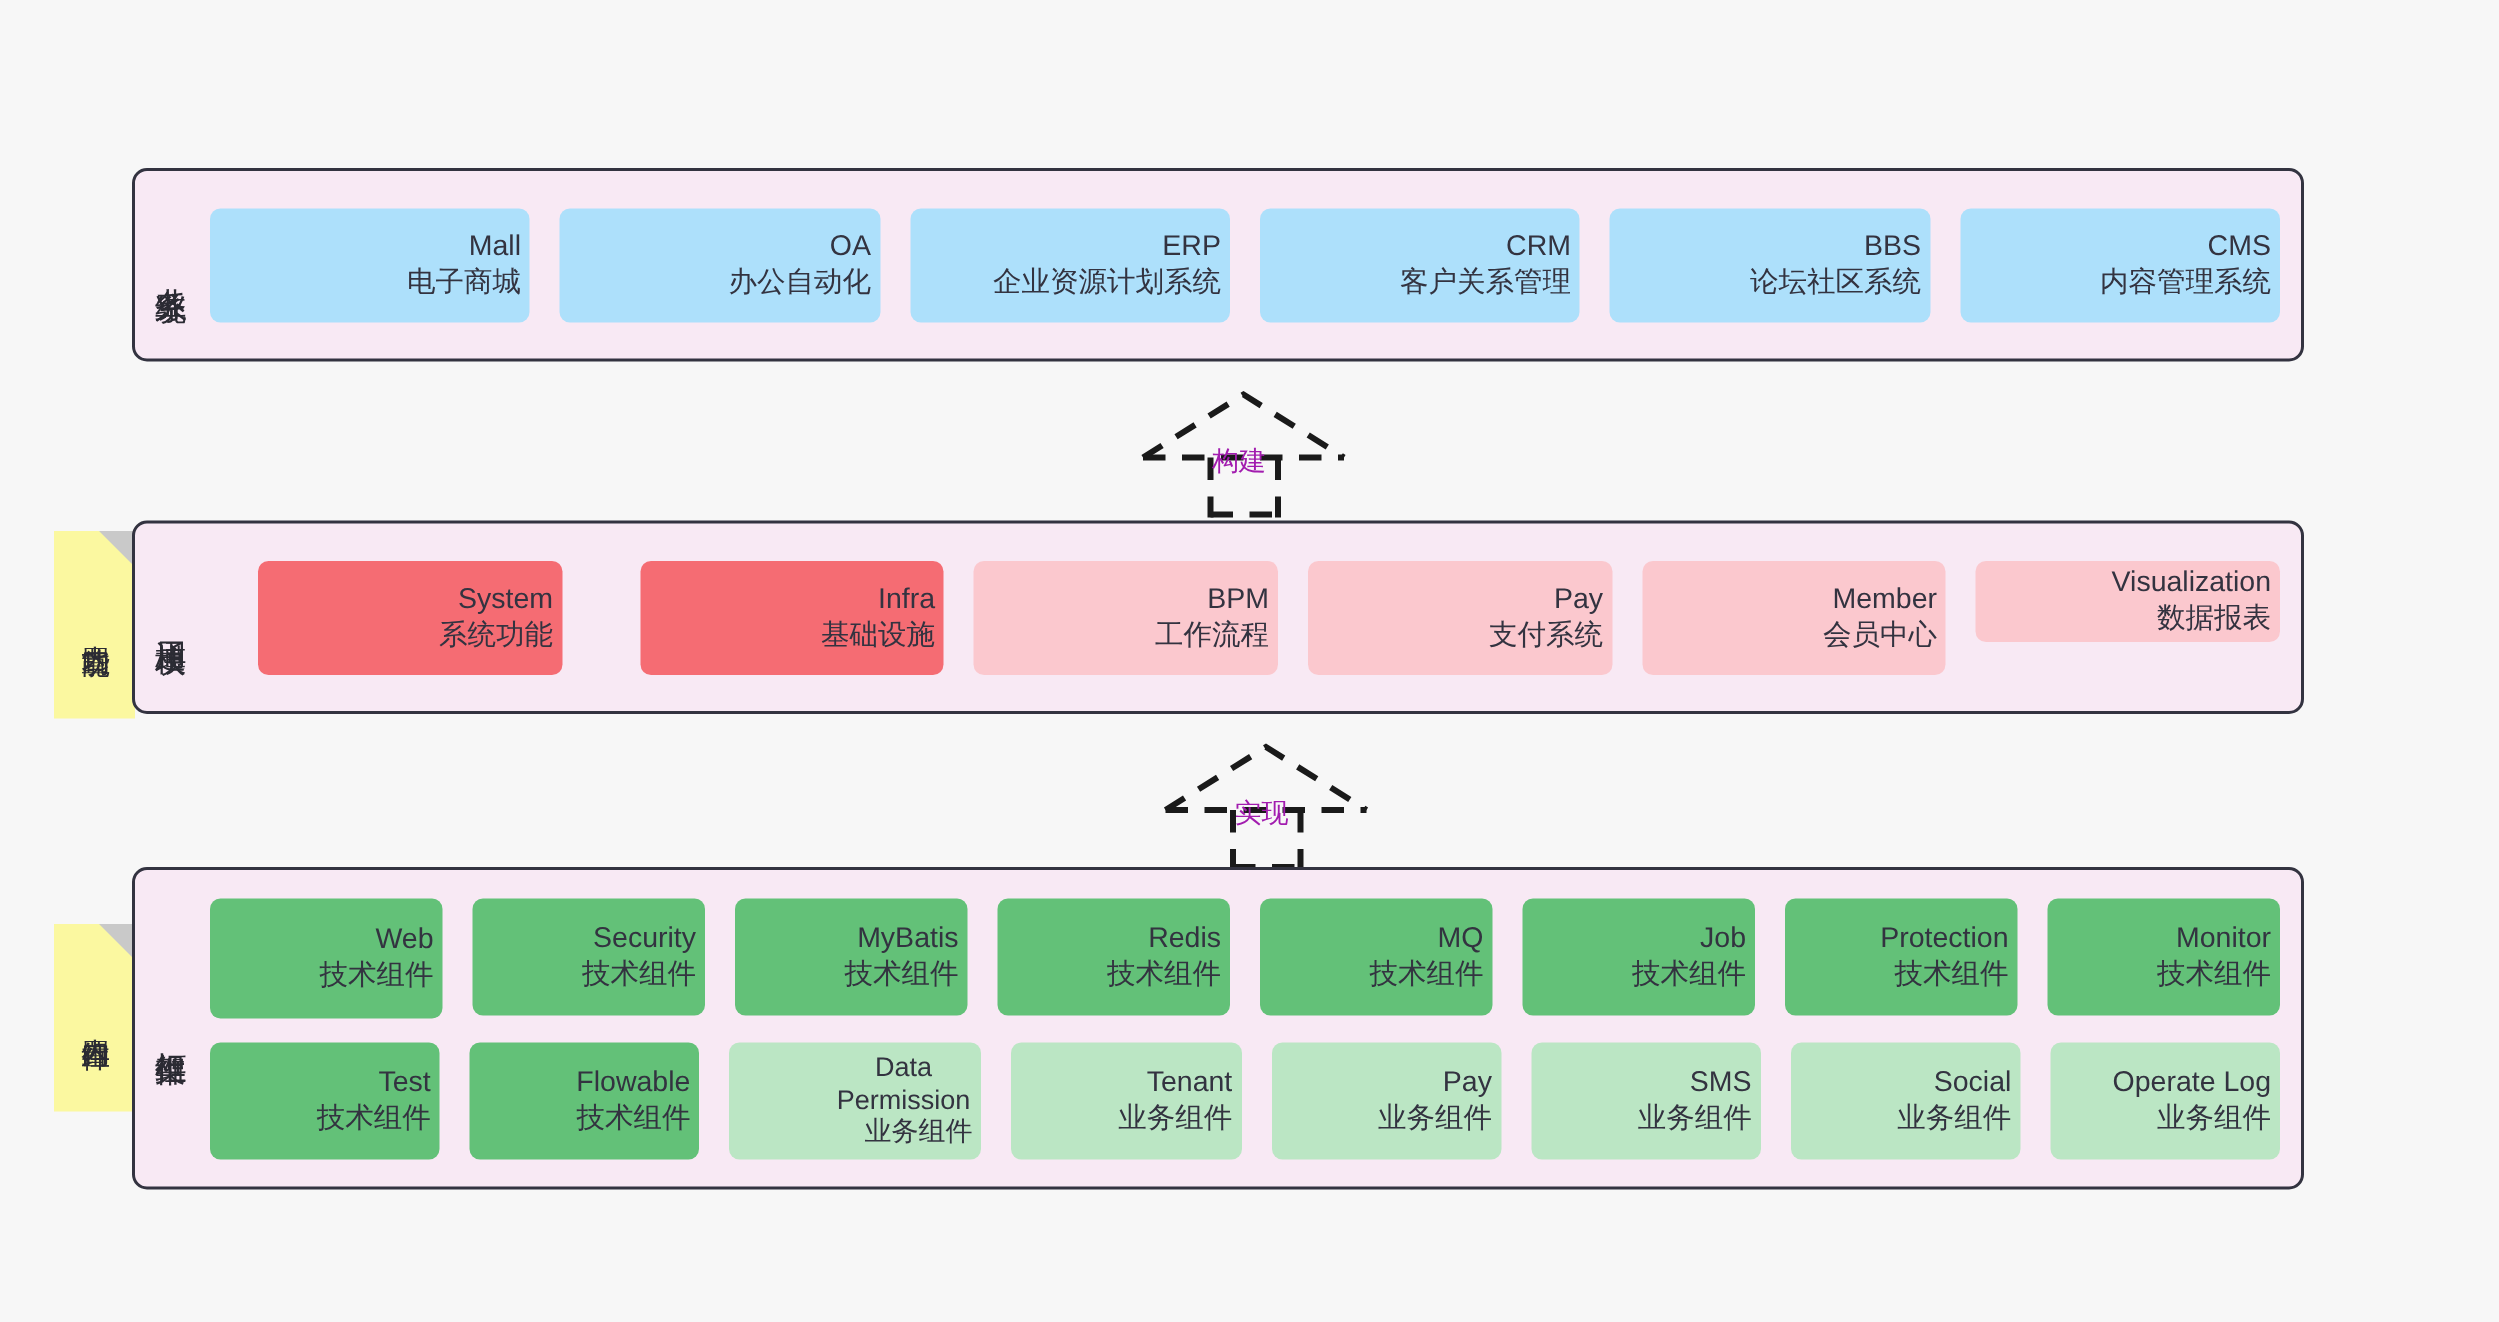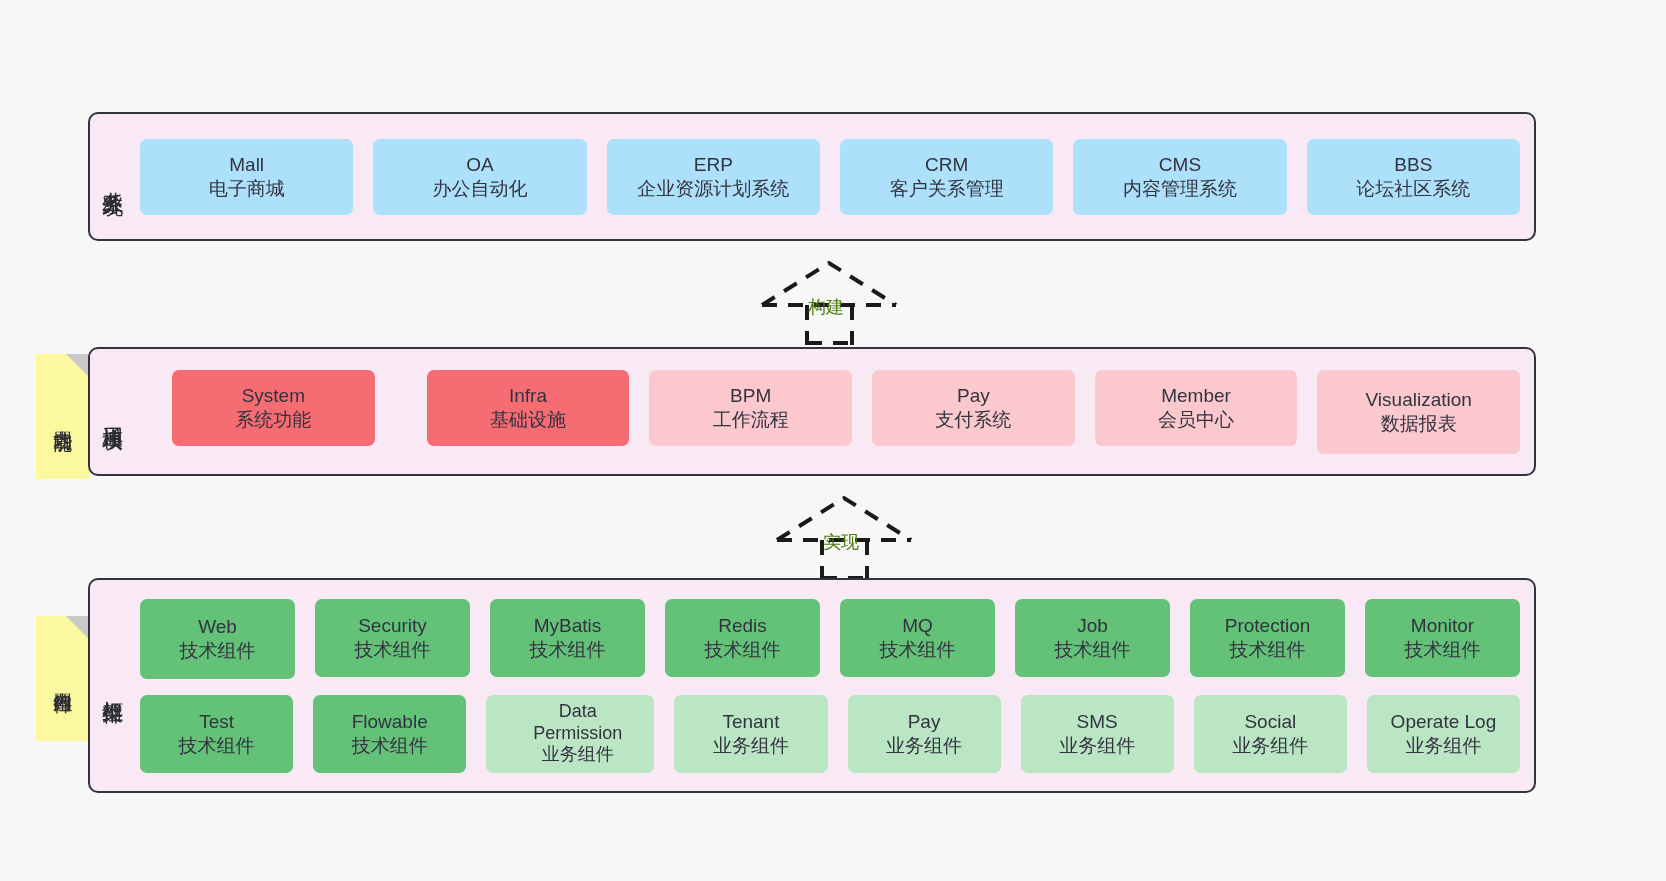--- a/index.html
+++ b/index.html
@@ -52,21 +52,21 @@
   .row {
     display: flex;
     gap: 20px;
     align-items: stretch;
   }
   .cell {
     flex: 1 1 0;
     border-radius: 7px;
     display: flex;
     flex-direction: column;
-    align-items: center;
+    align-items: flex-end;
     justify-content: center;
     text-align: center;
     color: #333340;
     font-size: 19px;
     line-height: 1.22;
     padding: 4px 6px;
   }
   .cell .t1 { display: block; }
   .cell .t2 { display: block; }
 
@@ -100,21 +100,21 @@
     border-top: 24px solid #c9c9c9;
     border-left: 24px solid transparent;
   }
 
   
   .arrow { position: absolute; }
   .arrow svg { display: block; overflow: visible; }
   .arrow-label {
     position: absolute;
     font-size: 18px;
-    color: #4d7c0f;
+    color: #a21caf;
     background: transparent;
     white-space: nowrap;
   }
 </style>
 </head>
 <body>
 
 <div id="canvas">
 
   <div class="layer" id="layer-0" style="left:88px; top:112px; width:1448px; height:129px;">
@@ -131,26 +131,26 @@
         </div>
         <div class="cell c-blue" style="height:76px;">
           <span class="t1">ERP</span>
           <span class="t2">企业资源计划系统</span>
         </div>
         <div class="cell c-blue" style="height:76px;">
           <span class="t1">CRM</span>
           <span class="t2">客户关系管理</span>
         </div>
         <div class="cell c-blue" style="height:76px;">
+          <span class="t1">BBS</span>
+          <span class="t2">论坛社区系统</span>
+        </div>
+        <div class="cell c-blue" style="height:76px;">
           <span class="t1">CMS</span>
           <span class="t2">内容管理系统</span>
-        </div>
-        <div class="cell c-blue" style="height:76px;">
-          <span class="t1">BBS</span>
-          <span class="t2">论坛社区系统</span>
         </div>
       </div>
     </div>
   </div>
 
   <div class="arrow" id="arrow-0" style="left:757px; top:255px; width:150px; height:90px;">
     <svg width="150" height="90" viewBox="0 0 150 90">
 
       <polyline points="5,50 72,8 139,50" fill="none" stroke="#1a1a1a" stroke-width="4" stroke-dasharray="15,11" stroke-linecap="butt"></polyline>
       <line x1="5" y1="50" x2="139" y2="50" stroke="#1a1a1a" stroke-width="4" stroke-dasharray="15,11"></line>
@@ -184,21 +184,21 @@
           <span class="t2">工作流程</span>
         </div>
         <div class="cell c-pink" style="height:76px;">
           <span class="t1">Pay</span>
           <span class="t2">支付系统</span>
         </div>
         <div class="cell c-pink" style="height:76px;">
           <span class="t1">Member</span>
           <span class="t2">会员中心</span>
         </div>
-        <div class="cell c-pink" style="height:84px;">
+        <div class="cell c-pink" style="height:54px;">
           <span class="t1">Visualization</span>
           <span class="t2">数据报表</span>
         </div>
       </div>
     </div>
   </div>
 
   <div class="arrow" id="arrow-1" style="left:772px; top:490px; width:150px; height:90px;">
     <svg width="150" height="90" viewBox="0 0 150 90">
       <polyline points="5,50 72,8 139,50" fill="none" stroke="#1a1a1a" stroke-width="4" stroke-dasharray="15,11" stroke-linecap="butt"></polyline>

